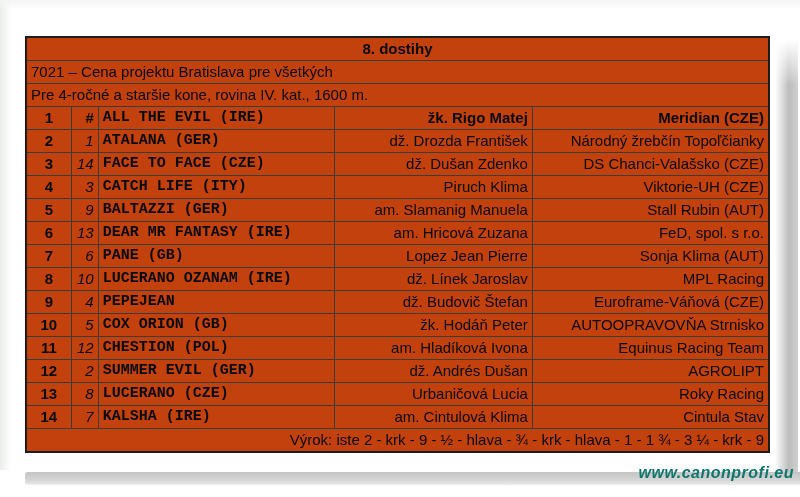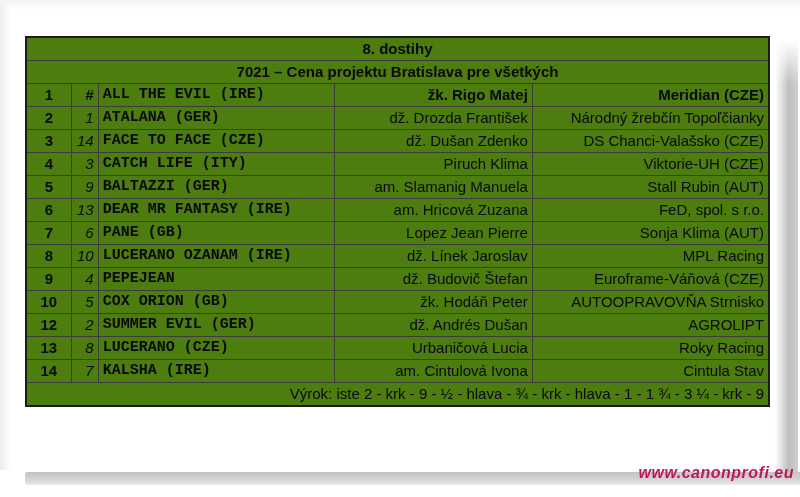--- a/index.html
+++ b/index.html
@@ -12,29 +12,29 @@
   
   .edge-left{position:absolute;left:0;top:0;width:11px;height:470px;
     background:linear-gradient(to right,#eaeeea,rgba(255,255,255,0));}
   .edge-top{position:absolute;left:0;top:0;width:800px;height:10px;
     background:linear-gradient(to bottom,#f3f5f3,rgba(255,255,255,0));}
 
   table.race{
     position:absolute;left:25px;top:36px;width:745px;
     border-collapse:collapse;table-layout:fixed;
     border:2px solid #1c1c1c;
-    background:#4d7c0f;
+    background:#c2410c;
   }
   table.race td{
     border:1px solid #3c3c3c;
     padding:0 4px;overflow:hidden;white-space:nowrap;
     font-size:15px;line-height:22px;height:22px;
   }
   td.hdr-race-no{font-weight:bold;text-align:center;font-size:15px;height:18px;line-height:18px;}
-  td.hdr-race-name{font-weight:bold;text-align:center;font-size:17px;height:19px;line-height:19px;margin-left:23px;}
+  td.hdr-race-name{font-weight:normal;font-size:17px;height:19px;line-height:19px;margin-left:23px;}
   td.hdr-conditions{text-align:left;font-size:15px;height:16px;line-height:16px;}
   td.c-place{text-align:center;font-weight:bold;font-size:15px;}
   td.c-number{text-align:right;font-style:italic;font-size:14px;padding-right:4px;}
   td.c-horse{font-weight:bold;font-family:Liberation Mono, monospace;}
   td.c-jockey,td.c-owner{font-weight:normal;text-align:right;}
   tr.emph td{font-weight:bold;}
   td.verdict{text-align:right;font-size:15px;height:18px;line-height:18px;border-bottom:2px solid #1c1c1c;}
 
   
   .shadow-right{
@@ -45,21 +45,21 @@
   }
   
   .shadow-bottom{
     position:absolute;left:25px;top:472px;width:775px;height:13px;
     border-radius:3px 0 0 3px;
     background:linear-gradient(to bottom,#c3c3c3,#d9d9d9 70%,#ececec);
   }
   .watermark{
     position:absolute;right:6px;top:464px;
     font-style:italic;font-weight:bold;font-size:16px;
-    color:#be185d;letter-spacing:0.5px;
+    color:#0f766e;letter-spacing:0.5px;
   }
 </style>
 </head>
 <body>
 
 <div class="edge-left"></div>
 <div class="edge-top"></div>
 
 <table class="race">
   <colgroup>
@@ -68,20 +68,23 @@
       <col style="width:236px">
       <col style="width:197px">
       <col style="width:236px">
   </colgroup>
   <tbody>
     <tr>
       <td class="hdr-race-no" colspan="5">8. dostihy</td>
     </tr>
     <tr>
       <td class="hdr-race-name" colspan="5">7021 – Cena projektu Bratislava pre všetkých</td>
+    </tr>
+    <tr>
+      <td class="hdr-conditions" colspan="5">Pre 4-ročné a staršie kone, rovina IV. kat., 1600 m.</td>
     </tr>
   <tr class="emph">
     <td class="c-place">1</td>
     <td class="c-number">#</td>
     <td class="c-horse">ALL THE EVIL (IRE)</td>
     <td class="c-jockey">žk. Rigo Matej</td>
     <td class="c-owner">Meridian (CZE)</td>
   </tr>
       <tr>
     <td class="c-place">2</td>
@@ -140,38 +143,45 @@
     <td class="c-owner">Euroframe-Váňová (CZE)</td>
   </tr>
       <tr>
     <td class="c-place">10</td>
     <td class="c-number">5</td>
     <td class="c-horse">COX ORION (GB)</td>
     <td class="c-jockey">žk. Hodáň Peter</td>
     <td class="c-owner">AUTOOPRAVOVŇA Strnisko</td>
   </tr>
       <tr>
+    <td class="c-place">11</td>
+    <td class="c-number">12</td>
+    <td class="c-horse">CHESTION (POL)</td>
+    <td class="c-jockey">am. Hladíková Ivona</td>
+    <td class="c-owner">Equinus Racing Team</td>
+  </tr>
+      <tr>
     <td class="c-place">12</td>
     <td class="c-number">2</td>
     <td class="c-horse">SUMMER EVIL (GER)</td>
     <td class="c-jockey">dž. Andrés Dušan</td>
     <td class="c-owner">AGROLIPT</td>
   </tr>
       <tr>
     <td class="c-place">13</td>
     <td class="c-number">8</td>
     <td class="c-horse">LUCERANO (CZE)</td>
     <td class="c-jockey">Urbaničová Lucia</td>
     <td class="c-owner">Roky Racing</td>
   </tr>
       <tr>
     <td class="c-place">14</td>
     <td class="c-number">7</td>
     <td class="c-horse">KALSHA (IRE)</td>
-    <td class="c-jockey">am. Cintulová Ivona</td>
+    <td class="c-jockey">am. Cintulová Klima</td>
     <td class="c-owner">Cintula Stav</td>
   </tr>
     </tbody>
   <tbody>
     <tr>
       <td class="verdict" colspan="5">Výrok: iste 2 - krk - 9 - ½ - hlava - ¾ - krk - hlava - 1 - 1 ¾ - 3 ¼ - krk - 9</td>
     </tr>
   </tbody>
 </table>
 

